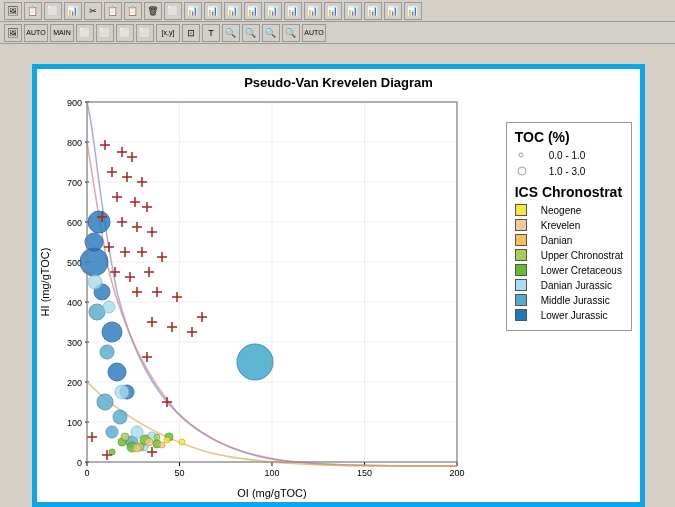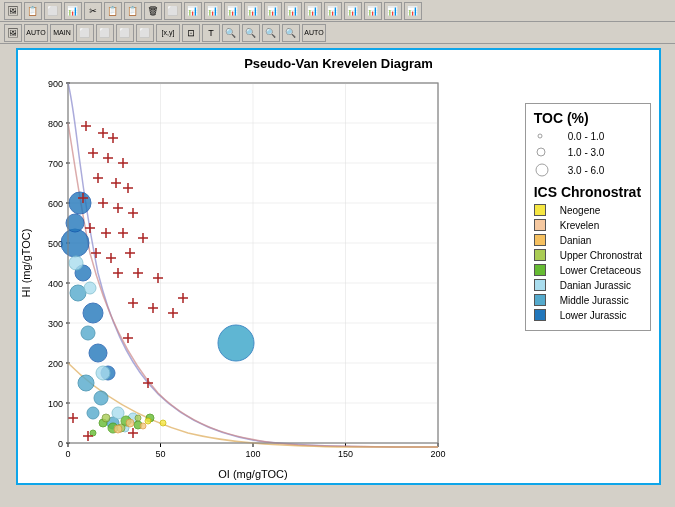--- a/index.html
+++ b/index.html
@@ -46,23 +46,23 @@
       background: #d4d0c8;
       padding: 2px;
     }
     .left-panel {
       width: 12px;
       background: #d4d0c8;
     }
     .chart-wrapper {
       flex: 1;
       background: white;
-      border: 2px solid #0ea5e9;
+      border: 5px solid #0ea5e9;
       position: relative;
-      margin: 2px;
+      margin: 18px;
     }
     .chart-title {
       text-align: center;
       font-size: 13px;
       font-weight: bold;
       padding: 6px 0 2px 0;
       color: #000;
     }
     .chart-inner {
       position: relative;
@@ -167,26 +167,20 @@
           <svg width="20" height="12">
               <circle cx="6" cy="6" r="2" fill="none" stroke="#888" stroke-width="0.8"></circle>
             </svg>
           <span>0.0 - 1.0</span>
         </div>
         <div class="legend-item">
           <svg width="20" height="14">
               <circle cx="7" cy="7" r="4" fill="none" stroke="#888" stroke-width="0.8"></circle>
             </svg>
           <span>1.0 - 3.0</span>
-        </div>
-        <div class="legend-item">
-          <svg width="20" height="16">
-              <circle cx="8" cy="8" r="6" fill="none" stroke="#888" stroke-width="0.8"></circle>
-            </svg>
-          <span>3.0 - 6.0</span>
         </div>
 
         <div class="legend-title" style="margin-top:6px;">ICS Chronostrat</div>
         <div class="legend-item">
           <div class="legend-color-box" style="background:#f5e642;"></div>
           <span>Neogene</span>
         </div>
         <div class="legend-item">
           <div class="legend-color-box" style="background:#f5c8a0;"></div>
           <span>Krevelen</span>

